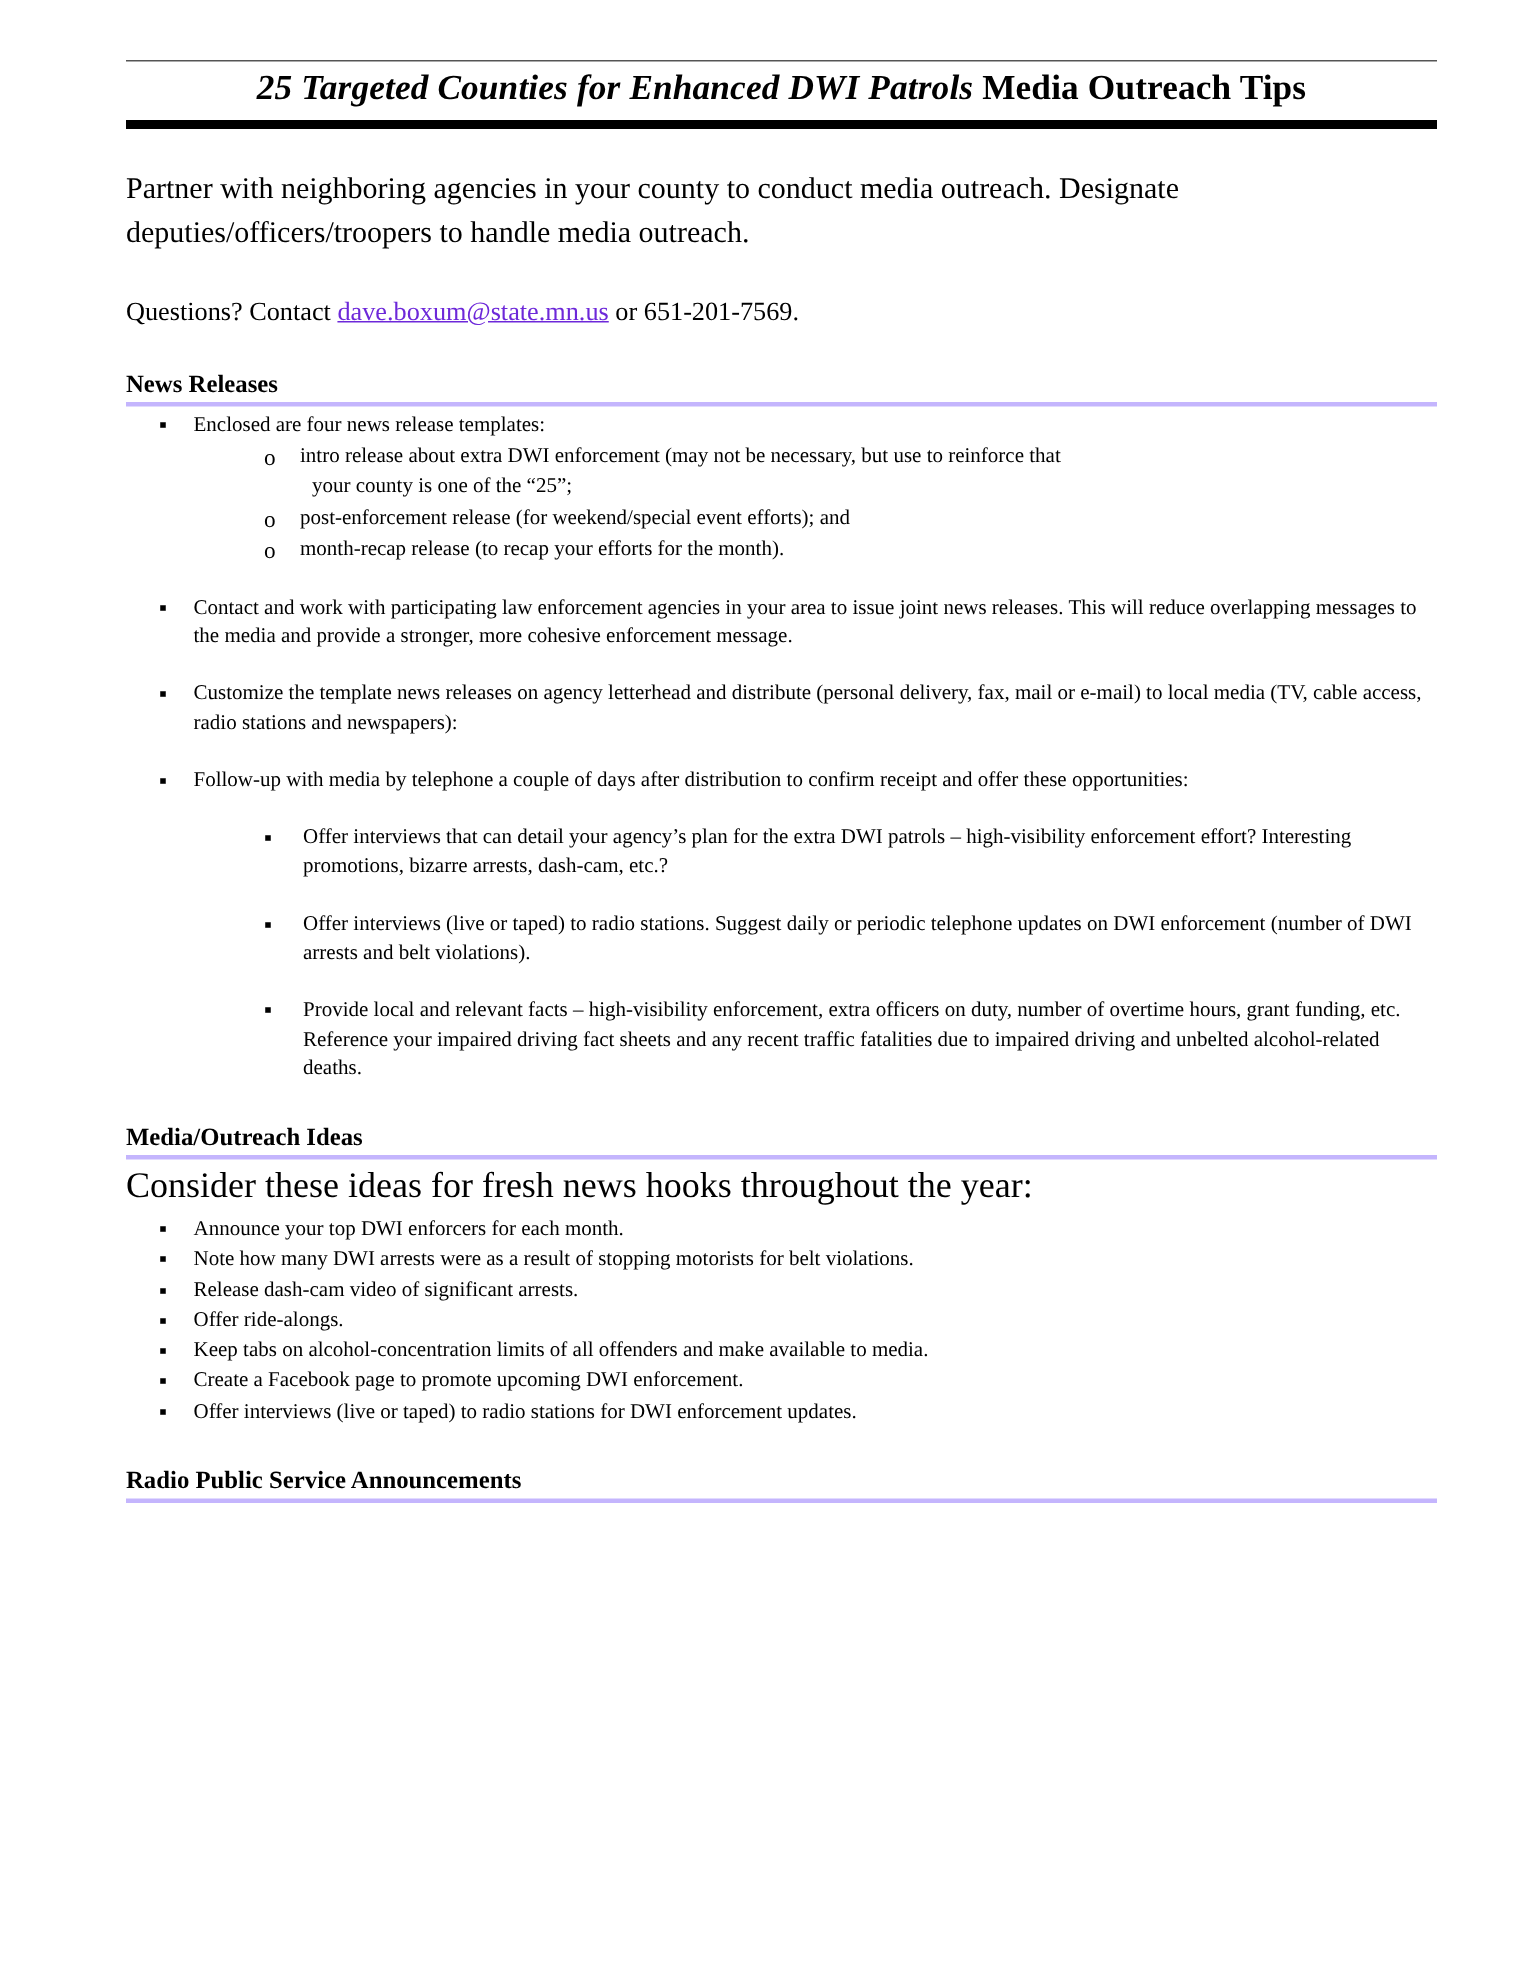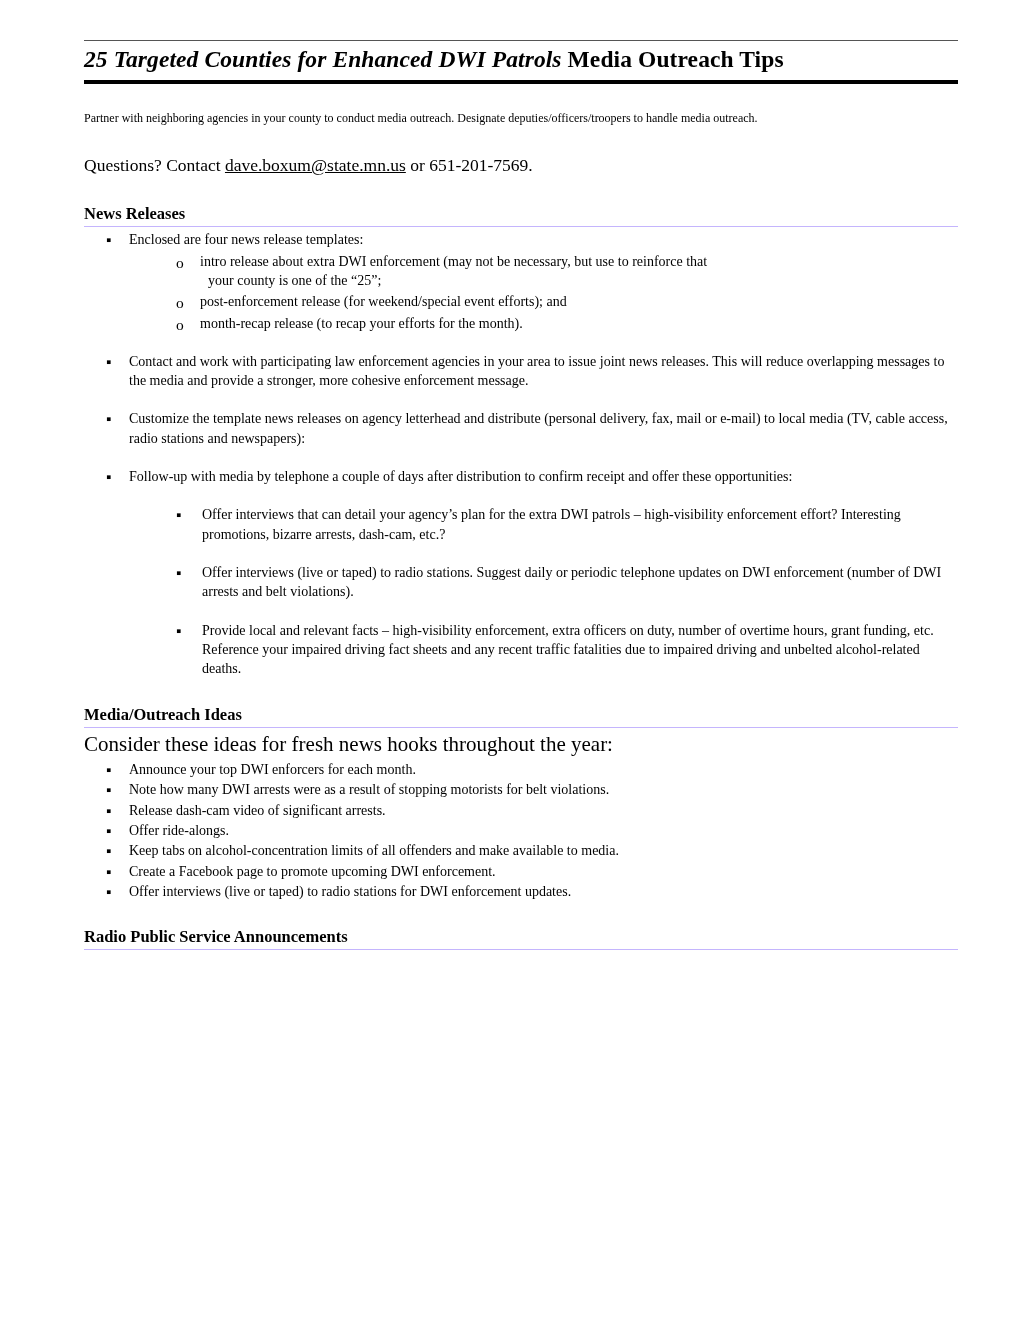--- a/index.html
+++ b/index.html
@@ -22,47 +22,48 @@
   }
   .title-rule {
     border-top: 1px solid #555;
     margin: 0 0 4px 0;
   }
   h1.doc-title {
     font-size: 23.5px;
     font-weight: bold;
     margin: 0;
     padding: 0 0 6px 0;
-    border-bottom: 4px solid #000000;
+    border-bottom: 6px solid #000000;
     line-height: 1.25;
     letter-spacing: 0.1px;
+    text-align: center;
   }
   h1.doc-title .ital {
     font-style: italic;
   }
   p.body-para {
-    font-size: 12px;
+    font-size: 20px;
     line-height: 1.42;
     margin: 26px 0 0 0;
   }
   p.contact {
     font-size: 17.5px;
     line-height: 1.42;
     margin: 26px 0 0 0;
   }
   a.email-link {
-    color: #000000;
+    color: #6d28d9;
     text-decoration: underline;
   }
   h2.section-head {
     font-size: 16.5px;
     font-weight: bold;
     margin: 26px 0 0 0;
     padding-bottom: 2px;
-    border-bottom: 1px solid #c4b5fd;
+    border-bottom: 3px solid #c4b5fd;
   }
   ul, ol {
     margin: 0;
     padding: 0;
     list-style: none;
   }
   li {
     font-size: 14px;
     line-height: 1.38;
     position: relative;
@@ -107,21 +108,21 @@
   }
   .lvl3::before {
     content: "\25AA";
     position: absolute;
     left: 92px;
     top: 0;
     font-size: 15px;
   }
   .tight { margin-top: 1px; }
   p.plain-line {
-    font-size: 21px;
+    font-size: 24px;
     line-height: 1.4;
     margin: 2px 0 0 0;
   }
   .list-block { margin-top: 0; }
 </style>
 </head>
 <body>
 
 <div class="page">
 

